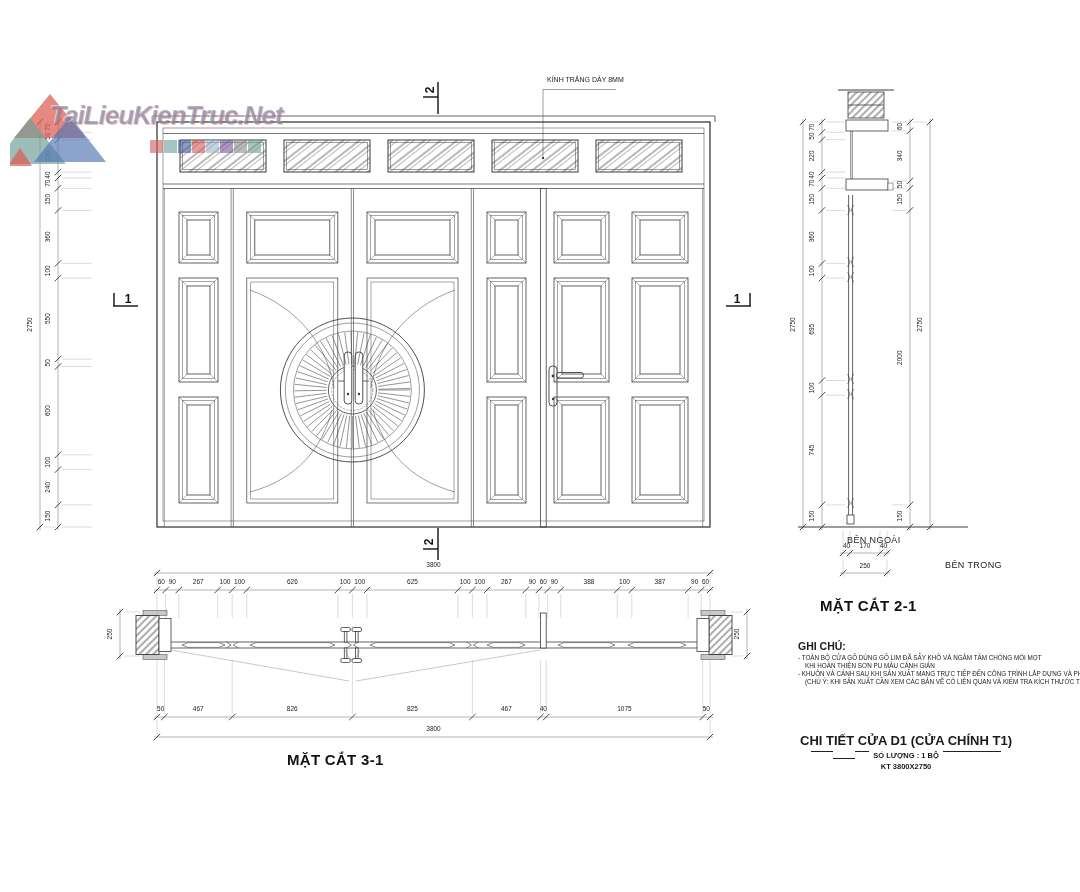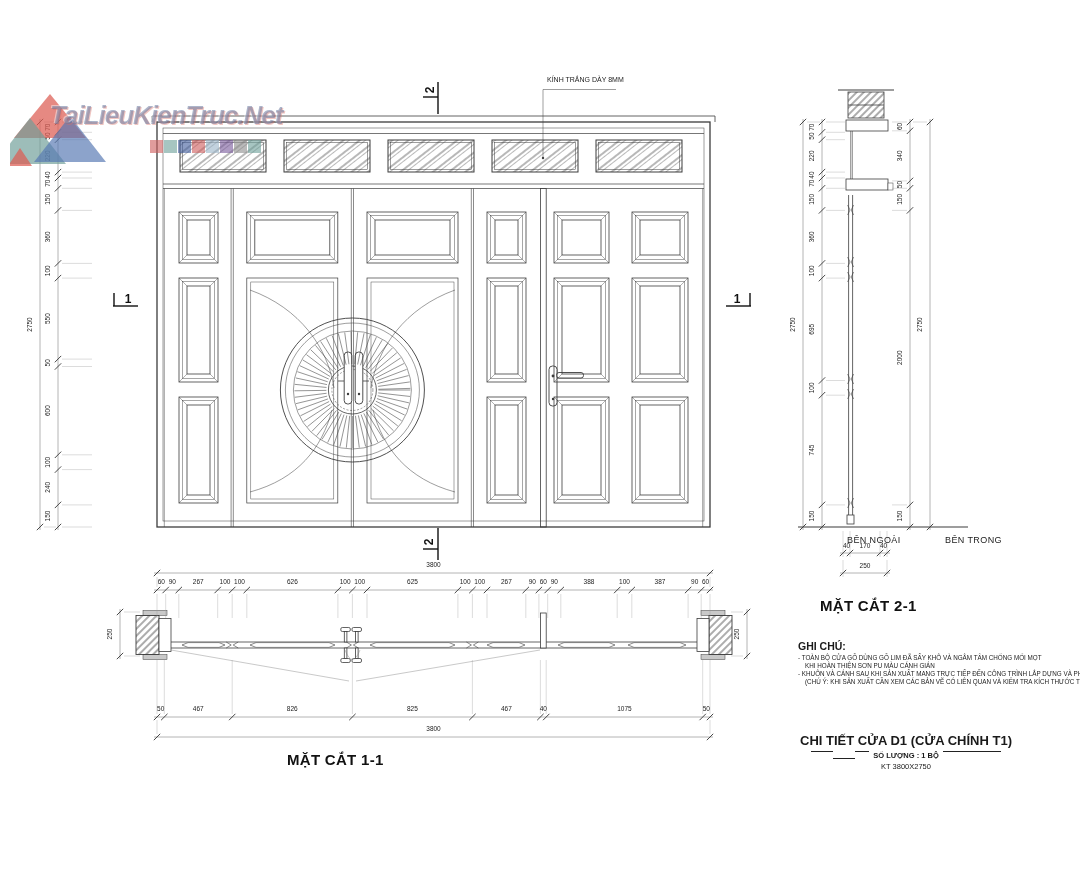--- a/index.html
+++ b/index.html
@@ -16,21 +16,21 @@
   .sec-title{font-size:15px;font-weight:bold;letter-spacing:.3px;color:#111;white-space:nowrap;}
   .notes{white-space:nowrap;}
   .notes-h{font-size:10.5px;font-weight:bold;margin-bottom:2px;}
   .notes-l{font-size:6.3px;line-height:8px;color:#222;}
   .notes-ind{padding-left:7px;}
   .tb{width:236px;text-align:center;}
   .tb-title{font-size:13px;font-weight:bold;white-space:nowrap;}
   .tb-row{display:flex;justify-content:center;margin-top:3px;}
   .tb-rule{display:inline-block;height:0;border-top:1px solid #222;}
   .tb-qty{font-size:7.5px;font-weight:bold;padding:0 4px;white-space:nowrap;}
-  .tb-size{font-size:7.5px;font-weight:normal;margin-top:2px;}
+  .tb-size{font-size:7.5px;font-weight:bold;margin-top:2px;}
   .tb-tri{width:0;height:0;border-left:11px solid transparent;border-right:11px solid transparent;
           border-bottom:7px solid #fff;box-shadow:0 1px 0 #222;position:relative;}
   .tb-tri:after{content:"";position:absolute;left:-9px;top:1.5px;width:0;height:0;
           border-left:9px solid transparent;border-right:9px solid transparent;border-bottom:5.5px solid #fff;}
 </style>
 </head>
 <body>
 
 <svg id="cad" width="1080" height="892" viewBox="0 0 1080 892">
   <defs>
@@ -638,24 +638,24 @@
     <text x="128" y="303" stroke="none">1</text>
     <line x1="726" y1="306" x2="751" y2="306" stroke-width="1.4"></line>
     <line x1="750" y1="293" x2="750" y2="306" stroke-width="1.4"></line>
     <text x="737" y="303" stroke="none">1</text>
   </g>
 </svg>
 
 <div class="abs lbl-small" style="left:547px;top:76px;">KÍNH TRẮNG DÀY 8MM</div>
 
 <div class="abs lbl-side" style="left:799px;top:535px;">BÊN NGOÀI</div>
-<div class="abs lbl-side" style="left:897px;top:535px;text-align:center;">BÊN TRONG</div>
+<div class="abs lbl-side" style="left:897px;top:560px;text-align:center;">BÊN TRONG</div>
 
 <div class="abs sec-title" style="left:820px;top:597px;">MẶT CẮT 2-1</div>
-<div class="abs sec-title" style="left:287px;top:751px;">MẶT CẮT 1-1</div>
+<div class="abs sec-title" style="left:287px;top:751px;">MẶT CẮT 3-1</div>
 
 <div class="abs notes" style="left:798px;top:640px;">
   <div class="notes-h">GHI CHÚ:</div>
   <div class="notes-l">- TOÀN BỘ CỬA GỖ DÙNG GỖ LIM ĐÃ SẤY KHÔ VÀ NGÂM TẨM CHỐNG MỐI MỌT</div>
   <div class="notes-l notes-ind">KHI HOÀN THIỆN SƠN PU MÀU CÁNH GIÁN</div>
   <div class="notes-l">- KHUÔN VÀ CÁNH SAU KHI SẢN XUẤT MANG TRỰC TIẾP ĐẾN CÔNG TRÌNH LẮP DỰNG VÀ PHUN SƠN</div>
   <div class="notes-l notes-ind">(CHÚ Ý: KHI SẢN XUẤT CẦN XEM CÁC BẢN VẼ CÓ LIÊN QUAN VÀ KIỂM TRA KÍCH THƯỚC THỰC TẾ TẠI HIỆN TRƯỜNG)</div>
 </div>
 
 <div class="abs tb" style="left:788px;top:733px;">

